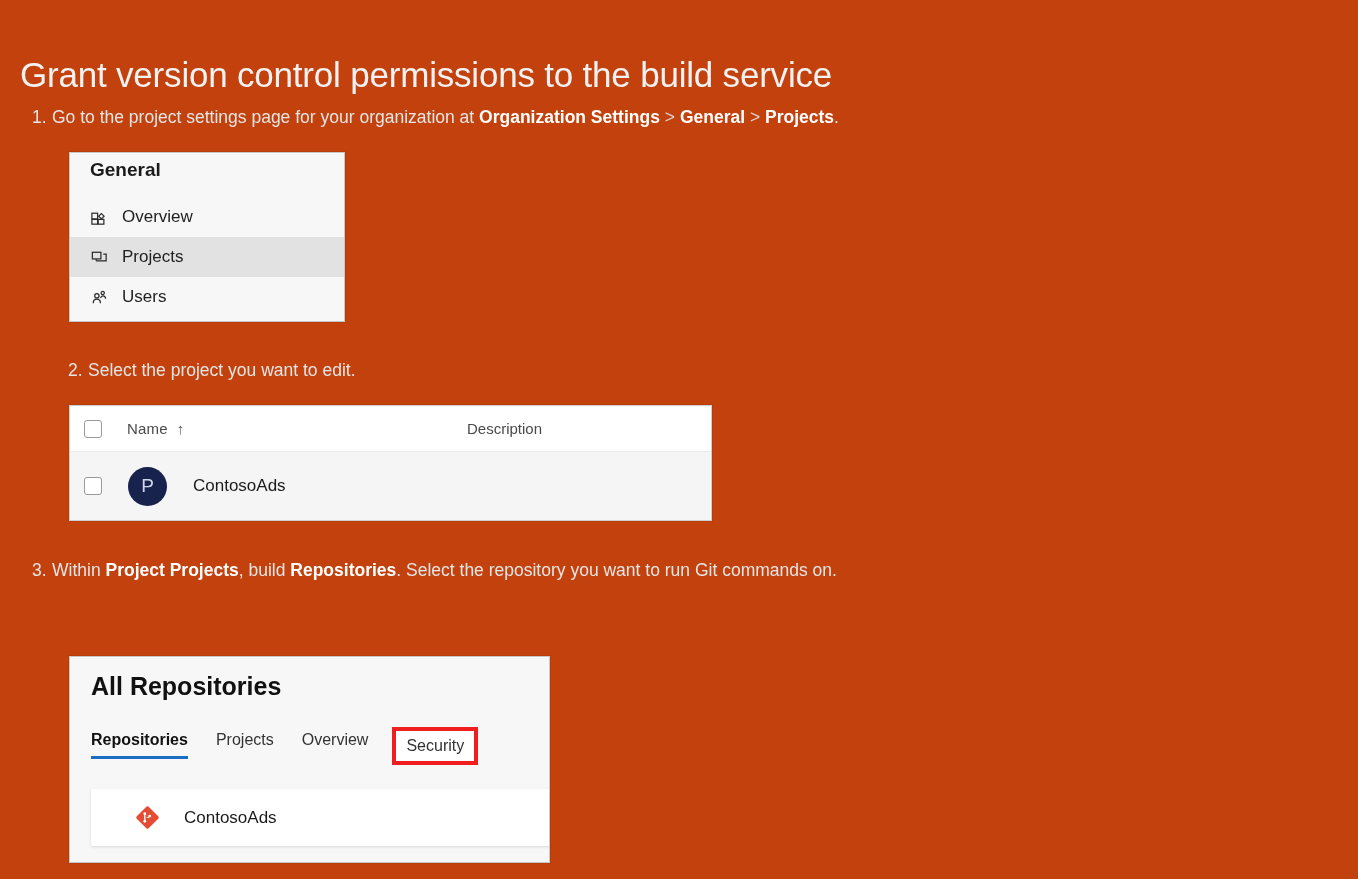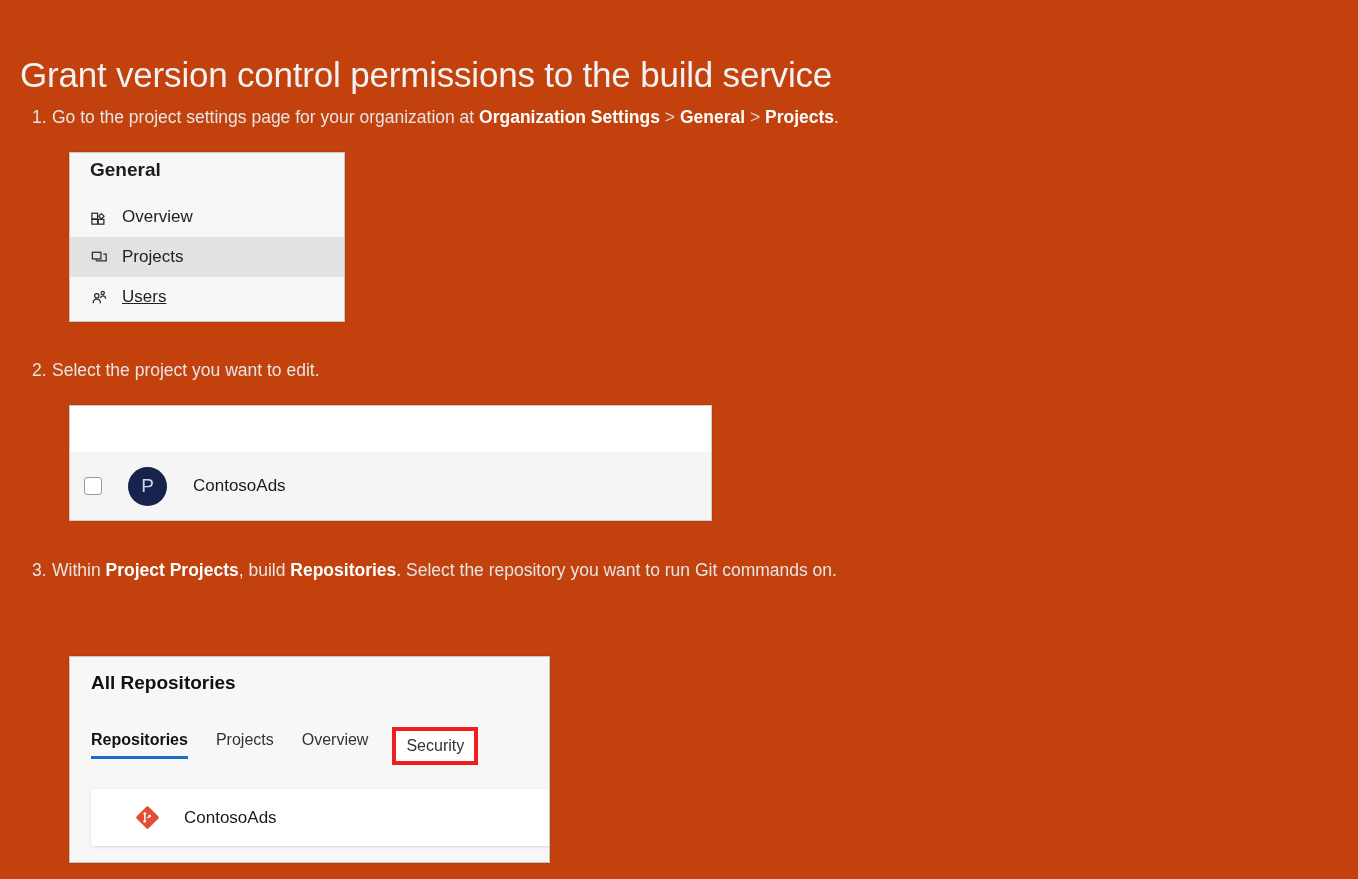--- a/index.html
+++ b/index.html
@@ -41,21 +41,21 @@
     font-size: 17.5px;
     line-height: 1.35;
     color: #e6e6e6;
     white-space: nowrap;
   }
   .step .num { display: inline-block; min-width: 20px; }
   .step b { font-weight: 700; color: #ffffff; }
   .step .sep { color: #d8d8d8; }
 
   .step-1 { top: 106px; }
-  .step-2 { top: 359px; }
+  .step-2 { top: 359px; margin-left: 36px; }
   .step-3 { top: 559px; }
   .step-4 { top: 611px; }
 
   
   .shot {
     position: absolute;
     background: #f7f7f7;
     border: 1px solid #c9c9c9;
     overflow: hidden;
     color: #1b1b1b;
@@ -85,21 +85,21 @@
   }
   .nav-item.sel { background: #e2e2e2; }
   .nav-item .ico {
     width: 22px; height: 20px;
     margin-right: 12px;
     display: inline-flex; align-items: center; justify-content: center;
     flex: 0 0 auto;
   }
   #nav-overview { top: 44px; }
   #nav-projects { top: 84px; }
-  #nav-users    { top: 124px; text-decoration: underline; }
+  #nav-users    { top: 124px; }
 
   
   #panel-projects-table {
     left: 69px; top: 405px;
     width: 643px; height: 116px;
     background: #fff;
     border: 1px solid #cfcfcf;
   }
   .tbl-head {
     position: absolute; top: 0; left: 0;
@@ -157,21 +157,21 @@
 
   
   #panel-repos {
     left: 69px; top: 656px;
     width: 481px; height: 207px;
     background: #f7f7f7;
   }
   #panel-repos .repos-title {
     position: absolute;
     left: 21px; top: 15px;
-    font-size: 19px;
+    font-size: 25px;
     font-weight: 700;
     color: #111;
   }
   .tabs {
     position: absolute;
     left: 21px; top: 70px;
     display: flex; align-items: flex-end;
   }
   .tab {
     position: relative;
@@ -268,20 +268,28 @@
       </span>
       <span>Users</span>
     </div>
   </div>
 
   <div class="step step-2">
     <span class="num">2.</span><span>Select the project you want to edit.</span>
   </div>
 
   <div class="shot" id="panel-projects-table">
+    <div class="tbl-head">
+      <span class="cb"></span>
+      <span class="col-name">
+        <span class="th-text">Name</span>
+        <span class="sort-arrow">↑</span>
+      </span>
+      <span class="col-desc">Description</span>
+    </div>
 
     <div class="tbl-row">
       <span class="cb"></span>
       <span class="avatar">P</span>
       <span class="proj-name">ContosoAds</span>
     </div>
   </div>
 
   <div class="step step-3">
     <span class="num">3.</span><span>Within </span><b>Project Projects</b><span>, build </span><b>Repositories</b><span>. Select the repository you want to run Git commands on.</span>

